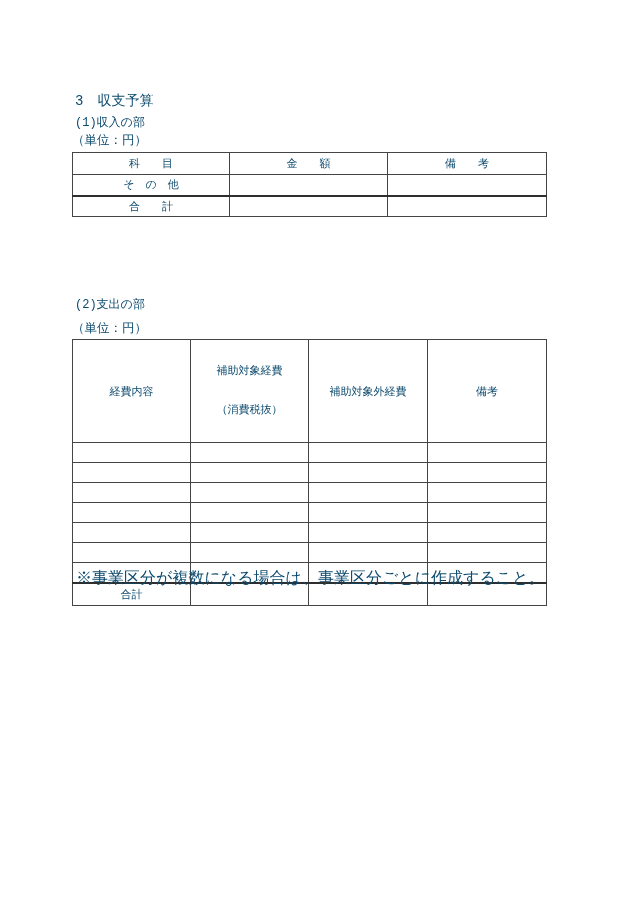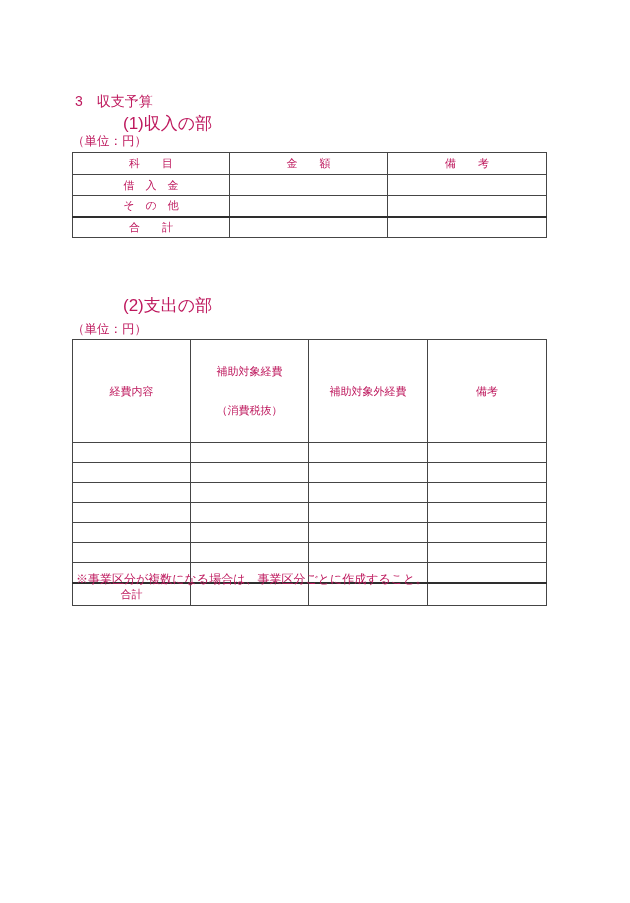--- a/index.html
+++ b/index.html
@@ -5,39 +5,38 @@
   html, body {
     margin: 0;
     padding: 0;
     background: #ffffff;
   }
   .page {
     position: relative;
     width: 630px;
     height: 903px;
     background: #ffffff;
-    font-family: Liberation Sans, sans-serif;
-    color: #be185d;
+    font-family: Liberation Mono, monospace;
+    color: #0c4a6e;
     overflow: hidden;
   }
   .doc-title {
     position: absolute;
     left: 75px;
     top: 93px;
     font-size: 14px;
     line-height: 16px;
     white-space: pre;
   }
   .sec-heading {
     position: absolute;
     left: 75px;
-    font-size: 17px;
+    font-size: 12px;
     line-height: 15px;
     white-space: pre;
-    margin-left: 48px;
   }
   #income-heading { top: 116px; }
   #expense-heading { top: 298px; }
   .unit-label {
     position: absolute;
     left: 72px;
     width: 483px;
     text-align: left;
     font-size: 12.5px;
     line-height: 15px;
@@ -78,21 +77,21 @@
   tr.total-row > td, tr.grand-total-row > td {
     border-top: 2px solid #2e2e2e;
   }
   .hdr-line {
     line-height: 15px;
   }
   .footnote {
     position: absolute;
     left: 76px;
     top: 571px;
-    font-size: 12px;
+    font-size: 16px;
     line-height: 16px;
     white-space: pre;
     text-align: center;
   }
 </style>
 </head>
 <body>
 
 <div class="page">
 
@@ -108,25 +107,20 @@
         <col style="width:159px">
     </colgroup>
     <thead>
       <tr>
         <th>科　　目</th>
         <th>金　　額</th>
         <th>備　　考</th>
       </tr>
     </thead>
     <tbody>
-      <tr>
-        <td>借　入　金</td>
-        <td></td>
-        <td></td>
-      </tr>
       <tr>
         <td>そ　の　他</td>
         <td></td>
         <td></td>
       </tr>
       <tr class="total-row">
         <td>合　　計</td>
         <td></td>
         <td></td>
       </tr>

